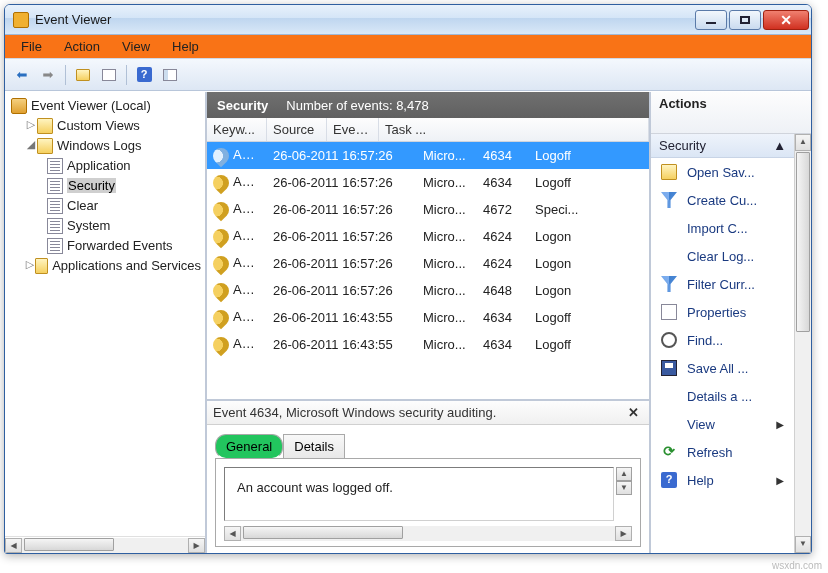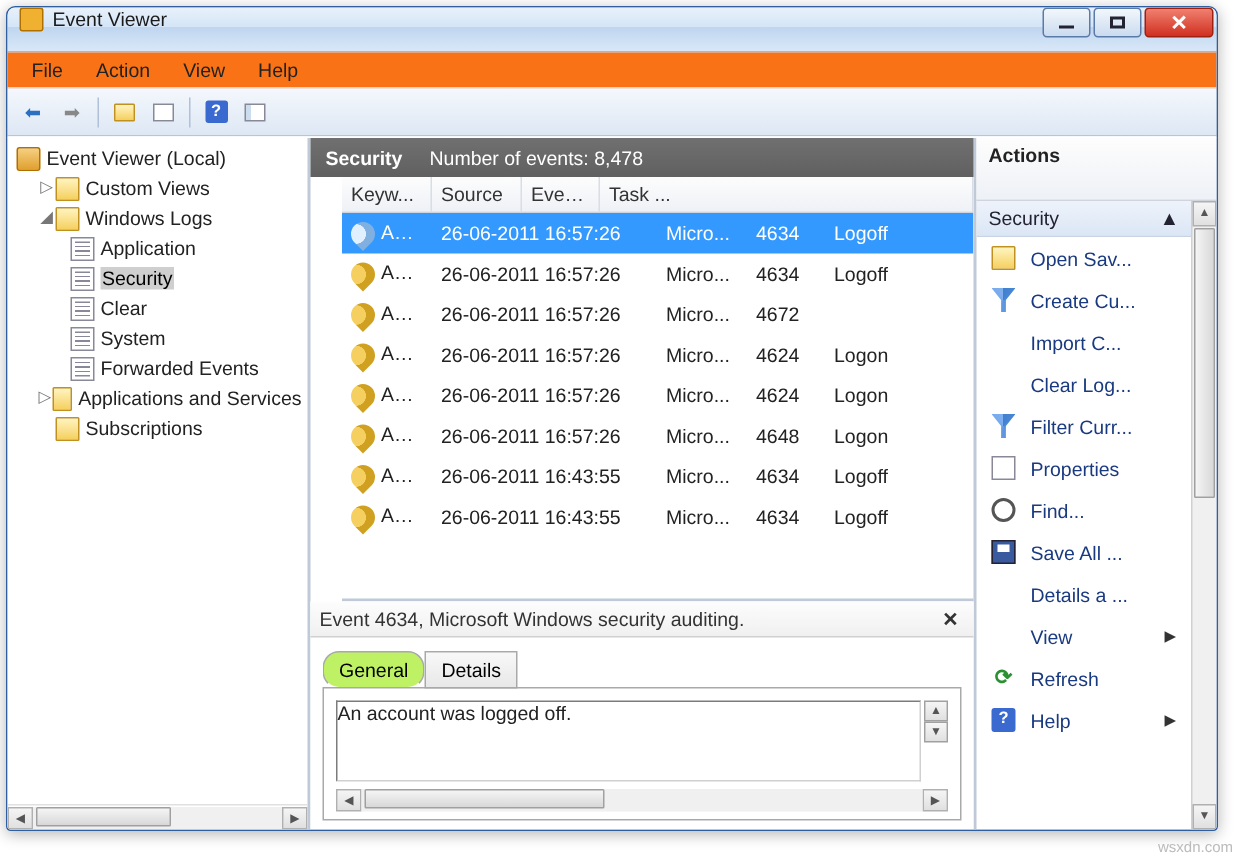--- a/index.html
+++ b/index.html
@@ -1,21 +1,21 @@
 <!DOCTYPE html>
 <html><head>
 <meta charset="utf-8">
 <style>
 * { box-sizing: border-box; margin: 0; padding: 0; font-family: "Segoe UI", Tahoma, sans-serif; font-size: 13px; }
 body { background: #fff; width: 828px; height: 573px; overflow: hidden; }
 
 .window { width: 808px; height: 550px; margin: 4px; border: 1px solid #2f5fa0; border-radius: 6px 6px 3px 3px; overflow: hidden; box-shadow: 0 2px 10px rgba(0,0,0,0.3); display:flex; flex-direction:column; }
 
 
-.titlebar { height: 30px; background: linear-gradient(to bottom, #e8f1fb 0%, #d4e5f7 45%, #bfd6ef 46%, #d9e8f8 100%); display:flex; padding: 0 2px 0 8px; border-bottom:1px solid #9fb8d8; }
+.titlebar { height: 30px; background: linear-gradient(to bottom, #e8f1fb 0%, #d4e5f7 45%, #bfd6ef 46%, #d9e8f8 100%); display:flex; align-items:center; padding: 0 2px 0 8px; border-bottom:1px solid #9fb8d8; }
 .titlebar .ico { width:16px; height:16px; margin-right:6px; display:inline-block; background:#f0b030; border:1px solid #b07000; border-radius:2px;}
 .titlebar .title { flex:1; color:#1a1a1a; }
 .winbtn { width:32px; height:20px; margin-left:2px; border:1px solid #5a7aa8; border-radius:3px; background:linear-gradient(#f2f7fc,#cadbef); display:flex; align-items:center; justify-content:center; color:#223; font-weight:bold; font-size:11px;}
 .winbtn.min div{width:10px;height:2px;background:#223;margin-top:6px;}
 .winbtn.max div{width:10px;height:8px;border:2px solid #223;}
 .winbtn.close { width:46px; background:linear-gradient(#f08070,#d03020); border-color:#a02010; color:#fff; font-size:14px;}
 
 
 .menubar { height:24px; background:#f97316; border-bottom:1px solid #cfd8e6; display:flex; align-items:center; padding:0 6px; gap:2px;}
 .menubar span { padding:3px 10px; color:#222; cursor:default;}
@@ -46,42 +46,42 @@
 .tree-item.lv3{padding-left:40px;}
 .hscroll{height:17px;border-top:1px solid #e0e0e0;display:flex;align-items:center;}
 .hscroll .sbtn{width:17px;height:15px;background:linear-gradient(#f5f5f5,#e0e0e0);border:1px solid #b0b0b0;display:flex;align-items:center;justify-content:center;font-size:8px;color:#555;}
 .hscroll .track{flex:1;height:15px;background:#f0f0f0;position:relative;}
 .hscroll .thumb{position:absolute;top:0;height:13px;background:linear-gradient(#f5f5f5,#d8d8d8);border:1px solid #a0a0a0;border-radius:1px;}
 
 
 .mid-pane { flex:1; display:flex; flex-direction:column; border-right:2px solid #c0c9d8; min-width:0;}
 .mid-header{height:26px;background:linear-gradient(#707070,#606060);color:#fff;display:flex;align-items:center;padding:0 10px;gap:18px;}
 .mid-header .ttl{font-weight:bold;}
-.grid{flex:1;overflow:hidden;display:flex;flex-direction:column;border-bottom:2px solid #c0c9d8;margin-left:21px;}
+.grid{flex:1;overflow:hidden;display:flex;flex-direction:column;border-bottom:2px solid #c0c9d8;}
 .grid-head{display:flex;height:24px;background:linear-gradient(#fdfdfd,#eef1f6);border-bottom:1px solid #cfd4dd;}
 .col{border-right:1px solid #d8dde6;padding:4px 6px;overflow:hidden;text-overflow:ellipsis;white-space:nowrap;color:#333;cursor:default;}
 .c1{width:60px}.c2{width:150px}.c3{width:60px}.c4{width:52px}.c5{flex:1;min-width:0;}
 .grid-body{flex:1;overflow:hidden;}
 .row{display:flex;height:27px;align-items:center;border-bottom:0;}
 .row .cell{padding:4px 6px;overflow:hidden;text-overflow:ellipsis;white-space:nowrap;color:#222;}
 .row .ic-key{width:16px;height:16px;display:inline-block;margin-right:4px;vertical-align:middle;background:radial-gradient(circle at 30% 30%,#f5d060 40%,#d0a020 42%);border-radius:50% 50% 50% 0;transform:rotate(-45deg);}
 .row.sel{background:#3399ff;color:#fff;}
 .row.sel .cell{color:#fff;}
 .row.sel .ic-key{background:radial-gradient(circle at 30% 30%,#e0f0ff 40%,#80b0e0 42%);}
 
 
 .detail{height:152px;display:flex;flex-direction:column;background:#fff;}
 .detail-head{height:24px;background:linear-gradient(#fdfdfd,#f0f0f0);display:flex;align-items:center;padding:0 6px;border-bottom:1px solid #d0d0d0;}
 .detail-head .txt{flex:1;color:#333;}
 .detail-head .x{color:#333;font-weight:bold;cursor:default;padding:0 4px;}
 .tabs{display:flex;padding:8px 8px 0;gap:0;}
 .tab{padding:4px 10px;border:1px solid #a9a9a9;background:linear-gradient(#f8f8f8,#e8e8e8);position:relative;top:1px;}
-.tab.active{background:#bef264;border-bottom-color:#fff;border-radius:11px;}
+.tab.active{background:#22c55e;border-bottom-color:#fff;border-radius:11px;}
 .detail-body{margin:0 8px 6px;border:1px solid #a9a9a9;flex:1;padding:8px 8px 4px;display:flex;flex-direction:column;position:relative;}
-.detail-body .msg{flex:1;border:1px inset #d0d0d0;padding:0;color:#222;background:#fff;margin-right:18px;}
+.detail-body .msg{flex:1;border:1px inset #d0d0d0;padding:12px;color:#222;background:#fff;margin-right:18px;}
 .vupdn{position:absolute;right:8px;top:8px;width:16px;}
 .vupdn div{height:14px;border:1px solid #a0a0a0;background:linear-gradient(#f5f5f5,#e0e0e0);font-size:8px;text-align:center;line-height:12px;color:#555;}
 
 
 .actions-pane{width:160px;display:flex;flex-direction:column;}
 .actions-title{height:42px;background:linear-gradient(#fdfdfd,#eef1f6);border-bottom:1px solid #d0d4dc;padding:4px 8px;font-weight:bold;color:#222;}
 .actions-body{flex:1;display:flex;overflow:hidden;}
 .actions-list{flex:1;overflow:hidden;}
 .actions-sub{background:linear-gradient(#eef3fb,#dbe6f5);padding:4px 8px;display:flex;justify-content:space-between;align-items:center;color:#223;border-bottom:1px solid #c8d4e6;}
 .act-item{display:flex;align-items:center;padding:6px 10px;gap:10px;color:#1a3a80;white-space:nowrap;}
@@ -180,25 +180,20 @@
           </div>
         <div class="tree-item lv3">
             <span class="ic ic-log"></span>
             <span class="label">Forwarded Events</span>
           </div>
         <div class="tree-item lv2">
             <span class="tw">▷</span>
             <span class="ic ic-folder"></span>
             <span class="label">Applications and Services</span>
           </div>
-        <div class="tree-item lv2">
-            <span class="tw">&nbsp;</span>
-            <span class="ic ic-folder"></span>
-            <span class="label">Subscriptions</span>
-          </div>
       </div>
       <div class="hscroll">
         <div class="sbtn">◀</div>
         <div class="track">
             <div class="thumb" style="left:2px;width:90px"></div>
           </div>
         <div class="sbtn">▶</div>
       </div>
     </div>
 
@@ -227,20 +222,21 @@
               <div class="cell c2">26-06-2011 16:57:26</div>
               <div class="cell c3">Micro...</div>
               <div class="cell c4">4634</div>
               <div class="cell c5">Logoff</div>
             </div>
             <div class="row">
               <div class="cell c1"><span class="ic-key"></span>Aud...</div>
               <div class="cell c2">26-06-2011 16:57:26</div>
               <div class="cell c3">Micro...</div>
               <div class="cell c4">4672</div>
+              <div class="cell c5">Speci...</div>
             </div>
             <div class="row">
               <div class="cell c1"><span class="ic-key"></span>Aud...</div>
               <div class="cell c2">26-06-2011 16:57:26</div>
               <div class="cell c3">Micro...</div>
               <div class="cell c4">4624</div>
               <div class="cell c5">Logon</div>
             </div>
             <div class="row">
               <div class="cell c1"><span class="ic-key"></span>Aud...</div>

